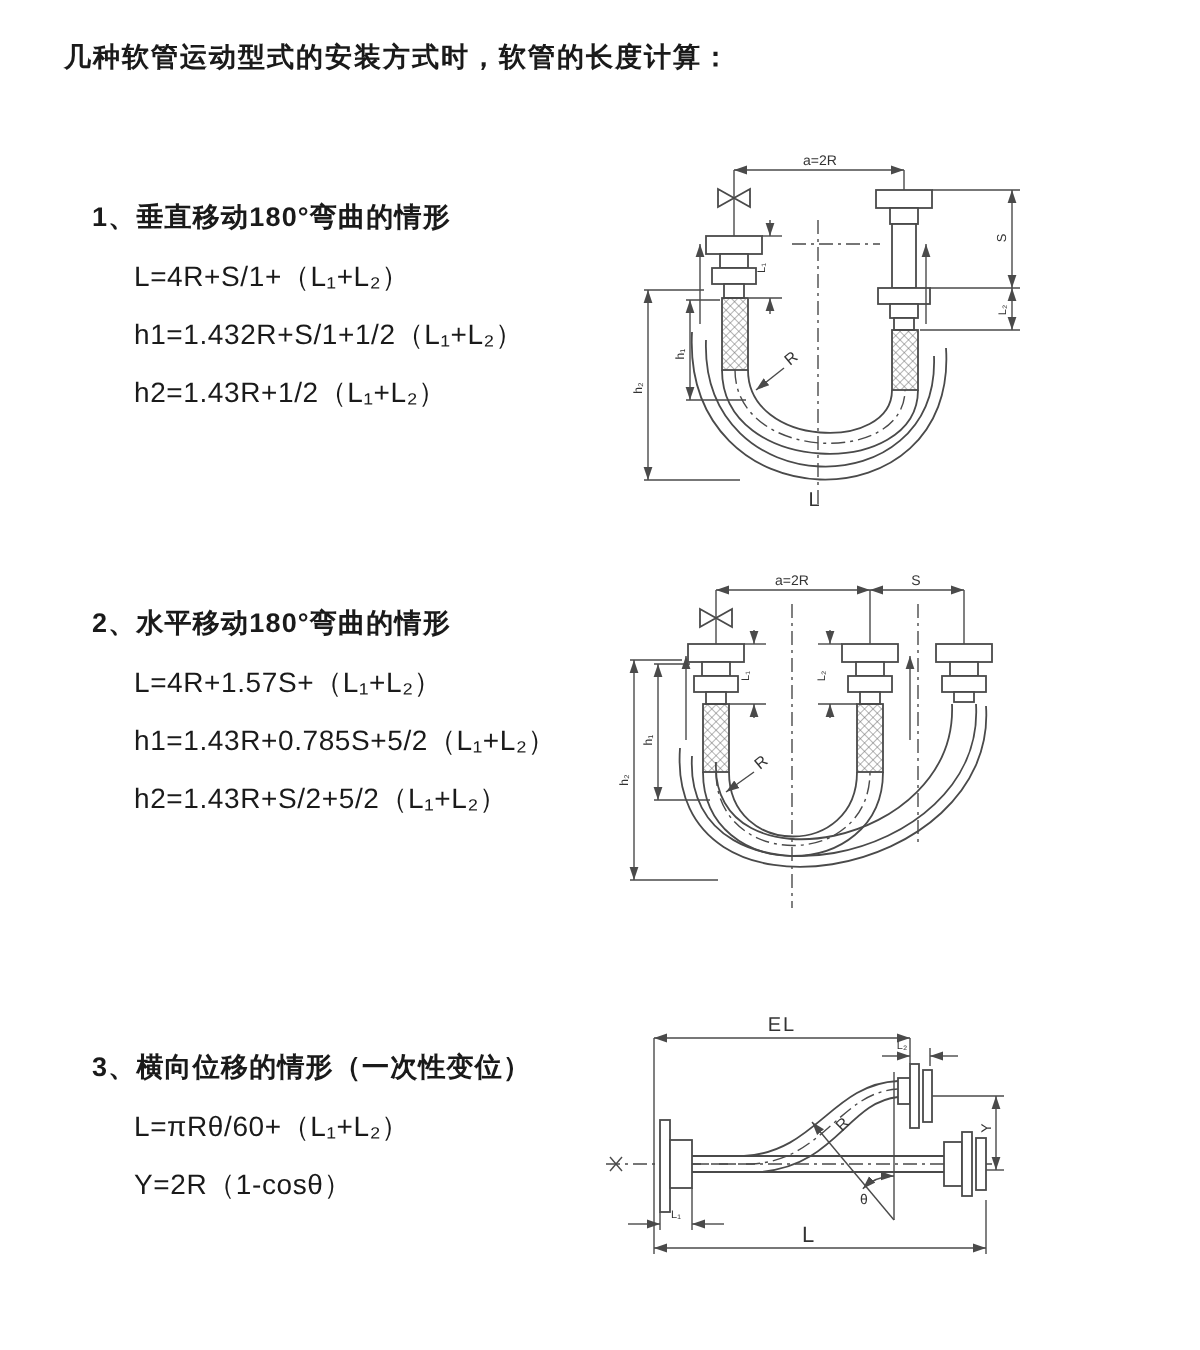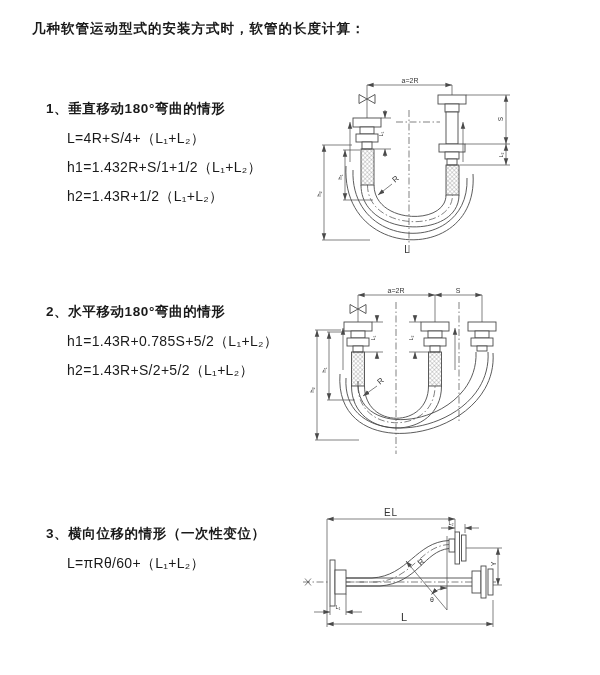--- a/index.html
+++ b/index.html
@@ -20,21 +20,21 @@
 </style>
 </head>
 <body>
 
 <div id="page">
 
   <div class="title">几种软管运动型式的安装方式时，软管的长度计算：</div>
 
   <div class="section" style="top:100px">
     <div class="sec-heading">1、垂直移动180°弯曲的情形</div>
-    <div class="formula">L=4R+S/4+（L₁+L₂）</div>
+    <div class="formula">L=4R+S/1+（L₁+L₂）</div>
     <div class="formula">h1=1.432R+S/1+1/2（L₁+L₂）</div>
     <div class="formula">h2=1.43R+1/2（L₁+L₂）</div>
   </div>
 
   <div class="diagram" style="left:310px;top:72px">
     <svg width="280" height="185" viewBox="0 0 280 185">
       <defs>
         <marker id="ar1" viewBox="0 0 10 10" refX="9.5" refY="5" markerWidth="7" markerHeight="7" orient="auto-start-reverse" markerUnits="userSpaceOnUse">
           <path d="M0 1.8 L9.5 5 L0 8.2 Z" fill="#4a4a4a"></path>
         </marker>
@@ -110,20 +110,21 @@
       <line class="dim" x1="33" y1="128" x2="63" y2="128"></line>
       <line class="dim" x1="35" y1="78" x2="35" y2="128" marker-start="url(#ar1)" marker-end="url(#ar1)"></line>
       <text x="32" y="105" font-size="6" transform="rotate(-90 32 105)" text-anchor="middle">h₁</text>
 
       <text x="97" y="181" font-size="10" text-anchor="middle">L</text>
     </svg>
   </div>
 
   <div class="section" style="top:303px">
     <div class="sec-heading">2、水平移动180°弯曲的情形</div>
+    <div class="formula">L=4R+1.57S+（L₁+L₂）</div>
     <div class="formula">h1=1.43R+0.785S+5/2（L₁+L₂）</div>
     <div class="formula">h2=1.43R+S/2+5/2（L₁+L₂）</div>
   </div>
 
   <div class="diagram" style="left:305px;top:282px">
     <svg width="285" height="180" viewBox="0 0 285 180">
       <defs>
         <marker id="ar2" viewBox="0 0 10 10" refX="9.5" refY="5" markerWidth="7" markerHeight="7" orient="auto-start-reverse" markerUnits="userSpaceOnUse">
           <path d="M0 1.8 L9.5 5 L0 8.2 Z" fill="#4a4a4a"></path>
         </marker>
@@ -204,20 +205,21 @@
       <line class="dim" x1="22" y1="50" x2="40" y2="50"></line>
       <line class="dim" x1="22" y1="118" x2="50" y2="118"></line>
       <line class="dim" x1="24" y1="50" x2="24" y2="118" marker-start="url(#ar2)" marker-end="url(#ar2)"></line>
       <text x="21" y="88" font-size="6" transform="rotate(-90 21 88)" text-anchor="middle">h₁</text>
     </svg>
   </div>
 
   <div class="section" style="top:525px">
     <div class="sec-heading">3、横向位移的情形（一次性变位）</div>
     <div class="formula">L=πRθ/60+（L₁+L₂）</div>
+    <div class="formula">Y=2R（1-cosθ）</div>
   </div>
 
   <div class="diagram" style="left:300px;top:502px">
     <svg width="300" height="148" viewBox="0 0 300 148">
       <defs>
         <marker id="ar3" viewBox="0 0 10 10" refX="9.5" refY="5" markerWidth="7" markerHeight="7" orient="auto-start-reverse" markerUnits="userSpaceOnUse">
           <path d="M0 1.8 L9.5 5 L0 8.2 Z" fill="#4a4a4a"></path>
         </marker>
       </defs>
 

